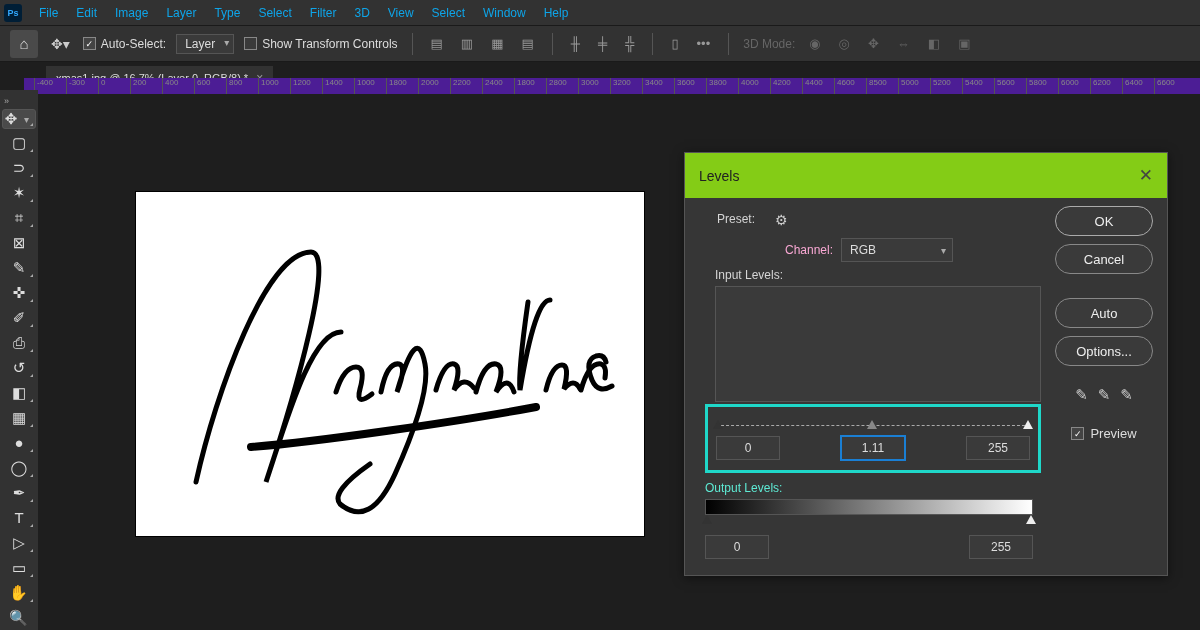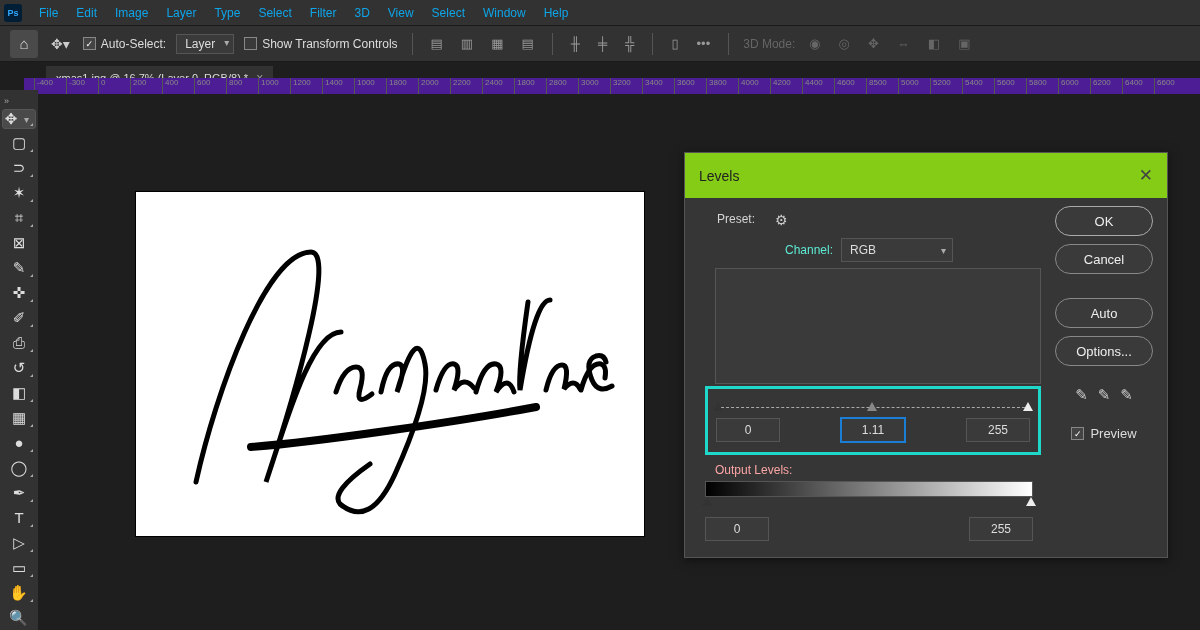--- a/index.html
+++ b/index.html
@@ -43,32 +43,32 @@
 .gear{color:#ccc;font-size:14px;margin-left:6px}
 .panel-lbl{color:#d5d5d5;margin:6px 0 4px 18px}
 .histo{margin-left:18px;height:116px;background:#3a3a3a;border:1px solid #555;position:relative}
 .hl-box{margin:2px 0 6px 8px;border:3px solid #1fd8c9;padding:4px 8px 10px 8px}
 .dash-line{height:0;border-top:1px dashed #aaa;margin:14px 0 10px 0;position:relative}
 .tri-slider{position:relative;height:12px}
 .tri-slider .t{position:absolute;top:-6px;width:0;height:0;border-left:5px solid transparent;border-right:5px solid transparent;border-bottom:9px solid #888}
 .inputs-row{display:flex;justify-content:space-between;gap:10px;margin-top:6px}
 .numbox{background:#3a3a3a;border:1px solid #555;width:64px;height:24px;color:#ddd;text-align:center;line-height:22px}
 .numbox.focus{border:1px solid #1a7fd4;box-shadow:0 0 0 1px #1a7fd4}
-.out-lbl{color:#fca5a5;margin:8px 0 4px 18px}
+.out-lbl{color:#5eead4;margin:8px 0 4px 8px}
 .grad{height:16px;margin:0 8px;background:linear-gradient(90deg,#000,#fff);border:1px solid #555}
 .out-sliders{position:relative;height:14px;margin:0 8px}
 .out-sliders .t{position:absolute;top:0;width:0;height:0;border-left:5px solid transparent;border-right:5px solid transparent;border-bottom:9px solid #888}
 .out-row{display:flex;justify-content:space-between;margin:6px 8px 0 8px}
 .btn{width:98px;height:30px;border:1px solid #888;border-radius:16px;background:#3a3a3a;color:#eee;display:flex;align-items:center;justify-content:center;font-size:13px;cursor:default}
 .btn.primary{border-color:#aaa}
 .eyedrops{display:flex;gap:10px;margin-top:12px}
 .eyedrops span{font-size:15px;color:#ccc}
 .preview{display:flex;align-items:center;gap:6px;margin-top:14px;color:#ddd;font-size:13px}
 .channel-row{display:flex;align-items:center;justify-content:center;gap:8px;margin:10px 0 6px 0}
-.channel-row label{color:#5eead4}
+.channel-row label{color:#f9a8d4}
 .channel-row .sel{flex:0 0 112px}
 .dim{color:#666}
 </style>
 </head>
 <body>
 
 <div class="menubar">
   <div class="ps-logo">Ps</div>
   <span>File</span>
   <span>Edit</span>
@@ -218,20 +218,21 @@
   <div class="dlg-body">
     <div class="dlg-left">
       <div class="row">
         <label>Preset:</label>
         <span class="gear">⚙</span>
       </div>
       <div class="channel-row">
         <label>Channel:</label>
         <div class="sel">RGB</div>
       </div>
+      <div class="panel-lbl">Input Levels:</div>
       <div class="histo"></div>
       <div class="hl-box">
         <div class="dash-line">
           <div class="tri-slider">
             <div class="t" style="left:-3px;border-bottom-color:#333"></div>
             <div class="t" style="left:48%"></div>
             <div class="t" style="right:-3px;border-bottom-color:#eee"></div>
           </div>
         </div>
         <div class="inputs-row">

